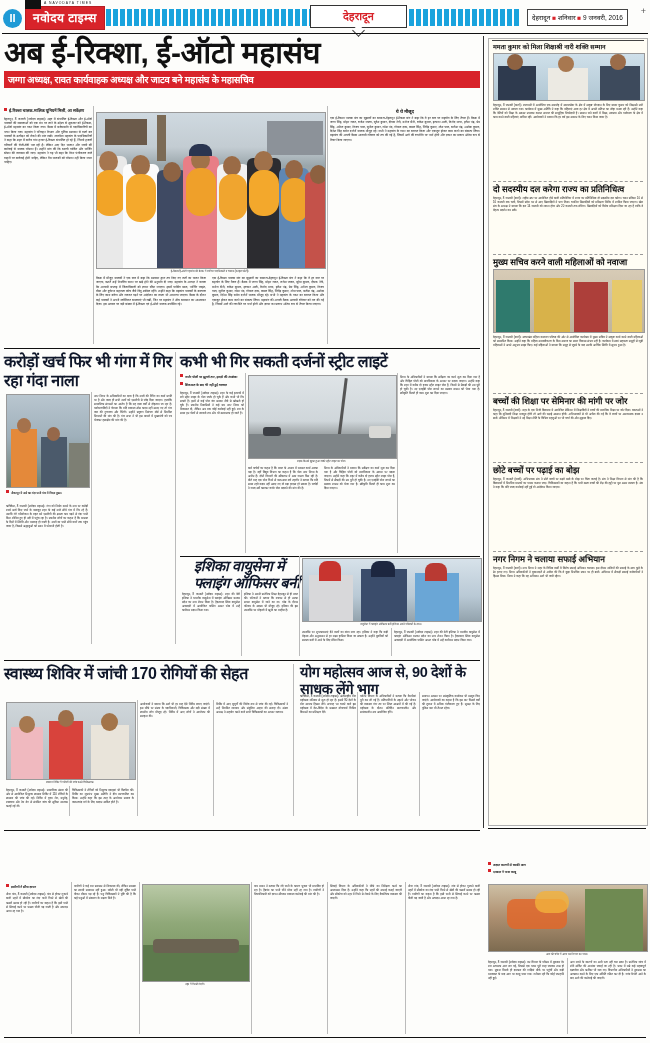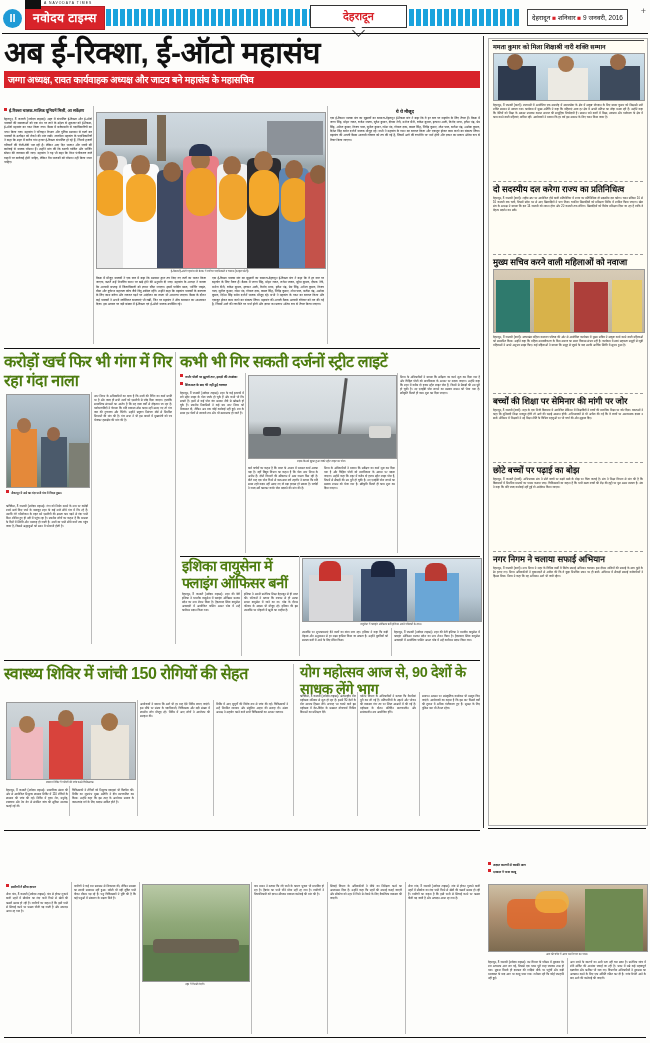--- a/index.html
+++ b/index.html
@@ -45,21 +45,21 @@
   .sky{position:absolute;inset:0;}
   .crowd{position:absolute;left:0;right:0;bottom:0;}
   .person{position:absolute;bottom:0;border-radius:6px 6px 0 0;}
   .head{position:absolute;border-radius:50%;}
   .garland{position:absolute;border-radius:50%;}
   
   .mainhead{font-size:30px;line-height:34px;}
   .subbar{background:#d8232a;color:#fff;font-weight:bold;font-size:9.5px;
     padding:2px 4px;letter-spacing:-.2px;}
   .colrule{position:absolute;width:1px;background:#bbb;}
-  .secthead{font-weight:bold;font-size:16px;line-height:19px;color:#4d7c0f;letter-spacing:-.4px;}
+  .secthead{font-weight:bold;font-size:16px;line-height:19px;color:#0f172a;letter-spacing:-.4px;}
   .secthead.sm{font-size:14.5px;line-height:17px;}
   .kicker{background:#d8232a;color:#fff;font-weight:bold;font-size:8px;padding:2px 10px 2px 6px;
     display:inline-block;}
   .kicker-wrap{background:#fbe2de;display:flex;align-items:center;}
   .kicker-wrap .ktxt{font-size:8px;color:#111;padding-left:8px;font-weight:600;}
   .quickread{border:1px solid #b0b0b0;background:#fffdf4;}
   .qr-title{color:#d8232a;font-weight:bold;font-size:9px;}
   .sideheadline{font-weight:bold;font-size:6.4px;color:#111;line-height:8px;}
   .sidebig{font-weight:bold;font-size:8.5px;color:#111;line-height:10px;}
   .dash{border-top:1px dashed #999;}
@@ -211,21 +211,21 @@
   <div style="position:absolute;left:324px;top:466px;width:71px;">
     <div class="txtblock sm" style="height:86px;">निगम के अधिकारियों ने बताया कि सर्वेक्षण का कार्य शुरू कर दिया गया है और चिह्नित पोलों को प्राथमिकता के आधार पर बदला जाएगा। उन्होंने कहा कि शहर में करीब दो हजार स्ट्रीट लाइट पोल हैं, जिनमें से सैकड़ों की उम्र पूरी हो चुकी है। नए एलईडी पोल लगाने का प्रस्ताव शासन को भेजा गया है। स्वीकृति मिलते ही काम शुरू कर दिया जाएगा।</div>
   </div>
   <div style="position:absolute;left:400px;top:375px;width:80px;">
     <div class="txtblock sm" style="height:176px;">निगम के अधिकारियों ने बताया कि सर्वेक्षण का कार्य शुरू कर दिया गया है और चिह्नित पोलों को प्राथमिकता के आधार पर बदला जाएगा। उन्होंने कहा कि शहर में करीब दो हजार स्ट्रीट लाइट पोल हैं, जिनमें से सैकड़ों की उम्र पूरी हो चुकी है। नए एलईडी पोल लगाने का प्रस्ताव शासन को भेजा गया है। स्वीकृति मिलते ही काम शुरू कर दिया जाएगा।</div>
   </div>
   <div class="colrule" style="left:245px;top:373px;height:180px;"></div>
   <div class="colrule" style="left:397px;top:373px;height:180px;"></div>
 
   <div class="rule" style="position:absolute;left:180px;top:556px;width:300px;height:1px;"></div>
-  <div style="position:absolute;left:182px;top:558px;width:118px;">
+  <div style="position:absolute;left:194px;top:558px;width:118px;font-style:italic;">
     <div class="hl secthead sm">इशिका वायुसेना में फ्लाइंग ऑफिसर बनीं</div>
   </div>
   <div class="photo" style="position:absolute;left:302px;top:558px;width:178px;height:62px;">
     <div class="sky" style="background:linear-gradient(180deg,#d7e2ea 0%,#b9c9d5 60%,#93a3ad 100%);"></div>
     <div style="position:absolute;left:6px;bottom:0;width:44px;height:46px;background:#d8d8da;"></div>
     <div style="position:absolute;left:16px;bottom:40px;width:22px;height:20px;background:#c8342f;border-radius:8px 8px 0 0;"></div>
     <div style="position:absolute;left:58px;bottom:0;width:46px;height:52px;background:#3a4c6b;"></div>
     <div style="position:absolute;left:68px;bottom:44px;width:24px;height:16px;background:#1d2740;border-radius:8px 8px 0 0;"></div>
     <div style="position:absolute;left:112px;bottom:0;width:44px;height:48px;background:#6aa6d6;"></div>
     <div style="position:absolute;left:122px;bottom:40px;width:22px;height:18px;background:#b93a33;border-radius:8px 8px 0 0;"></div>
@@ -243,21 +243,21 @@
   </div>
   <div style="position:absolute;left:394px;top:630px;width:86px;">
     <div class="txtblock sm" style="height:26px;">देहरादून, 8 जनवरी (नवोदय टाइम्स)। शहर की बेटी इशिका ने भारतीय वायुसेना में फ्लाइंग ऑफिसर बनकर प्रदेश का नाम रोशन किया है। हैदराबाद स्थित वायुसेना अकादमी में आयोजित पासिंग आउट परेड में उन्हें कमीशन प्रदान किया गया।</div>
   </div>
   <div class="colrule" style="left:241px;top:590px;height:66px;"></div>
   <div class="colrule" style="left:299px;top:556px;height:100px;"></div>
   <div class="colrule" style="left:391px;top:628px;height:28px;"></div>
 
   <div class="rule" style="position:absolute;left:4px;top:660px;width:476px;height:1px;"></div>
   <div style="position:absolute;left:4px;top:664px;width:290px;">
-    <div class="hl secthead">स्वास्थ्य शिविर में जांची 150 रोगियों की सेहत</div>
+    <div class="hl secthead">स्वास्थ्य शिविर में जांची 170 रोगियों की सेहत</div>
   </div>
   <div style="position:absolute;left:300px;top:664px;width:180px;">
     <div class="hl secthead sm">योग महोत्सव आज से, 90 देशों के साधक लेंगे भाग</div>
   </div>
 
   <div class="photo" style="position:absolute;left:6px;top:702px;width:128px;height:76px;">
     <div class="sky" style="background:linear-gradient(180deg,#cfd6da 0%,#b4bcc1 100%);"></div>
     <div style="position:absolute;left:4px;bottom:0;width:32px;height:52px;background:#f0b9bf;"></div>
     <div style="position:absolute;left:12px;bottom:46px;width:16px;height:17px;border-radius:50%;background:#a6784f;"></div>
     <div style="position:absolute;left:42px;bottom:0;width:34px;height:58px;background:#d8433c;"></div>

